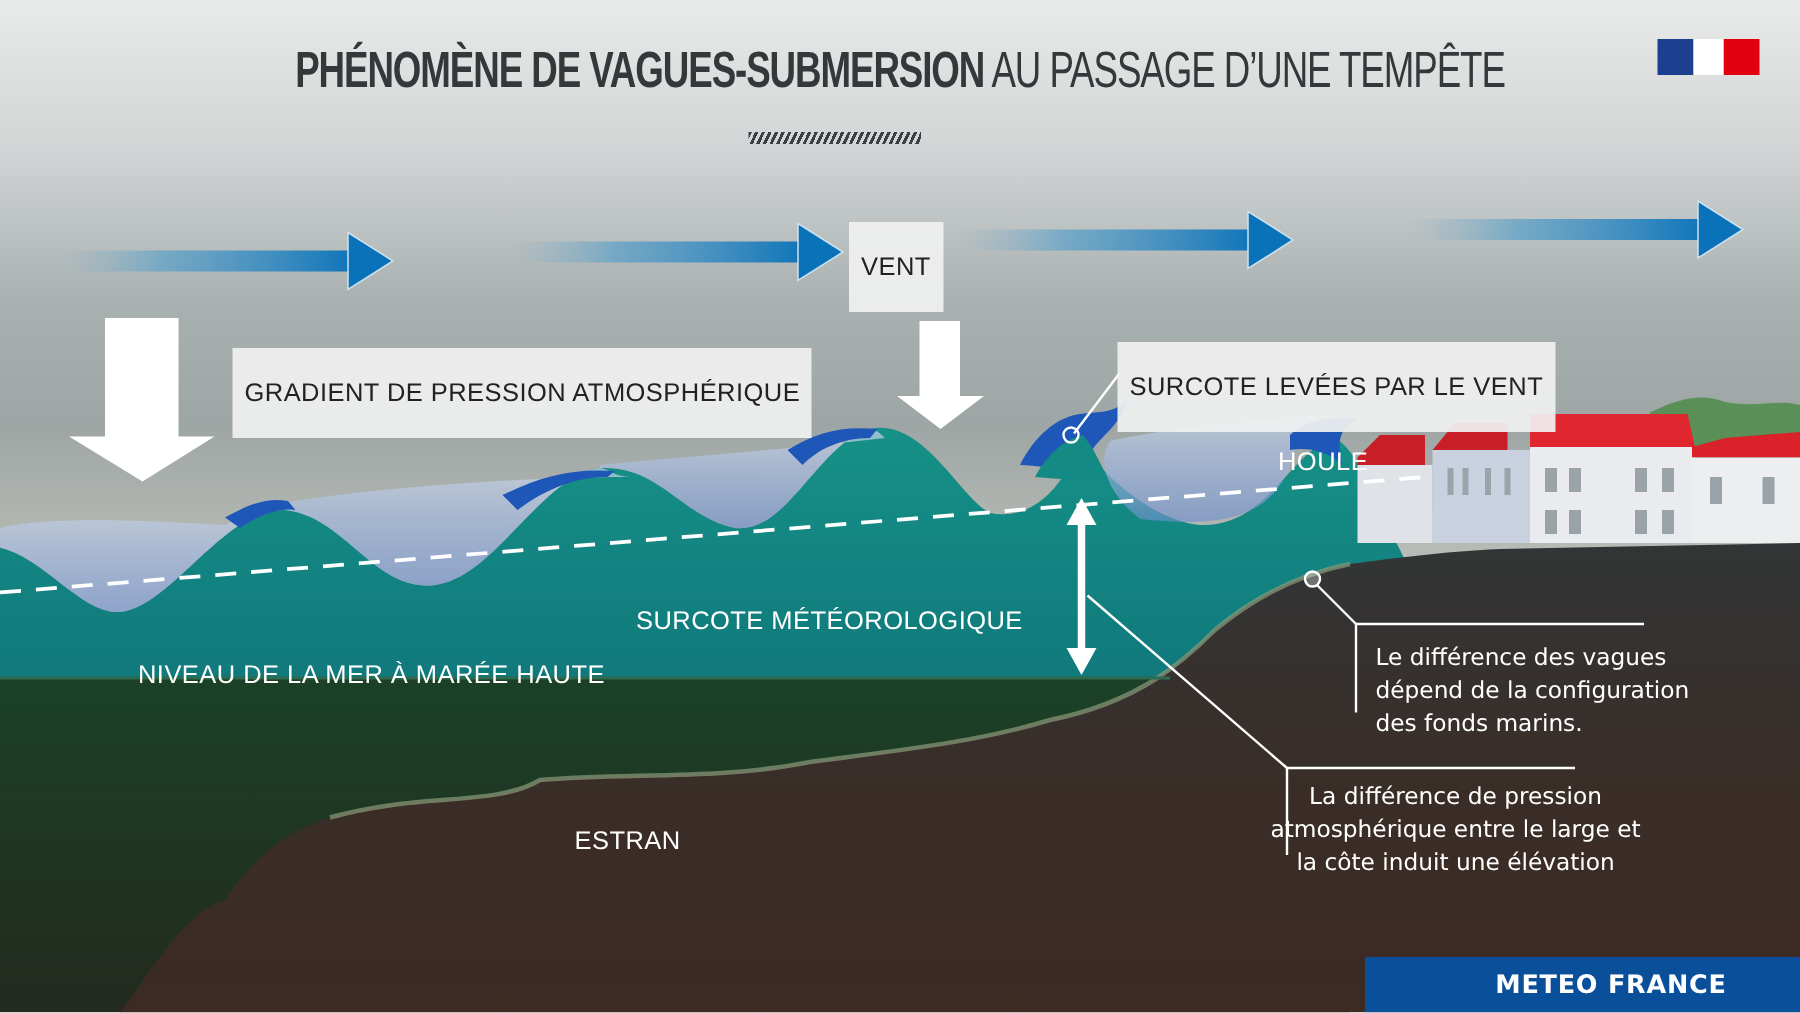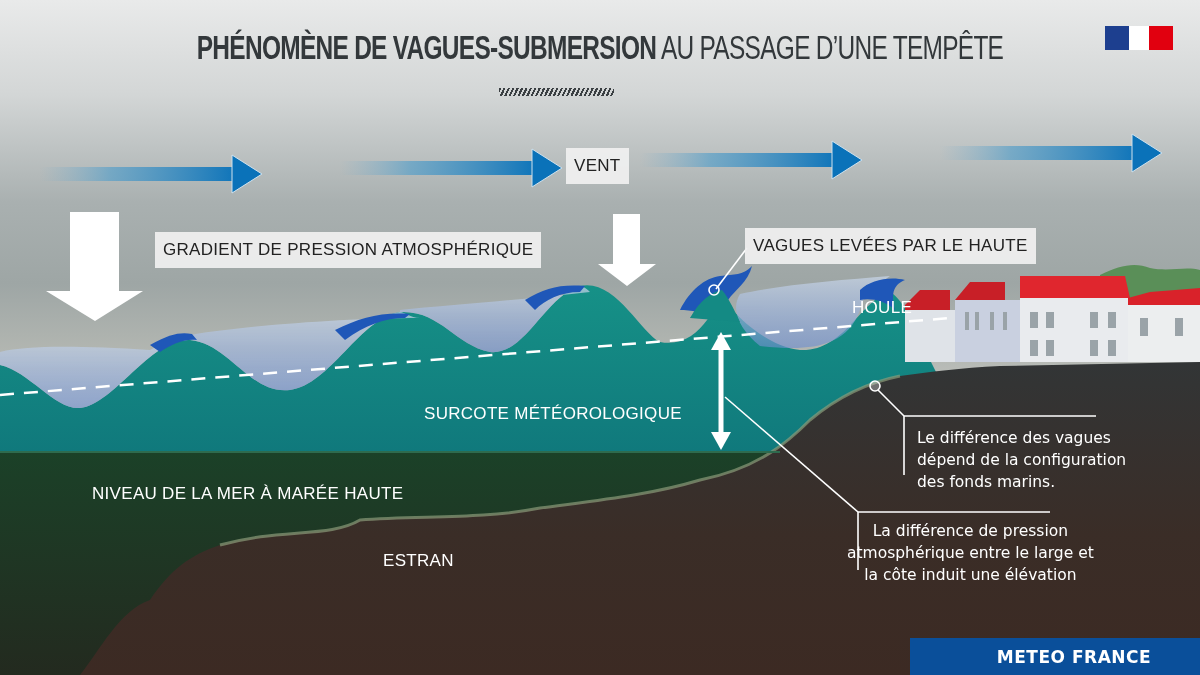--- a/index.html
+++ b/index.html
@@ -12,21 +12,21 @@
     transform:scaleX(0.72); transform-origin:600px 0; }
   .title .bold { font-weight:bold; }
   .title .light { font-weight:normal; }
   .hatch { position:absolute; left:499px; top:88px; width:115px; height:8px;
     background: repeating-linear-gradient(115deg, #3a3f42 0 2px, transparent 2px 4px); }
   .flag { position:absolute; left:1105px; top:26px; width:68px; height:24px; display:flex; }
   .flag .b { width:24px; background:#1d3f8f; }
   .flag .w { width:20px; background:#ffffff; position:relative; }
   .flag .r { width:24px; background:#e1000f; }
   .label-box { position:absolute; background:rgba(240,240,240,0.93); color:#222; font-family:"Liberation Sans", sans-serif;
-    font-size:17px; letter-spacing:0.3px; padding:8px 8px; white-space:nowrap; }
+    font-size:17px; letter-spacing:0.3px; padding:20px 8px; white-space:nowrap; }
   .white-label { position:absolute; color:#fff; font-family:Liberation Sans, sans-serif; font-size:17px; letter-spacing:0.3px; white-space:nowrap; }
   .note { position:absolute; color:#fff; font-family:"DejaVu Sans", sans-serif; font-size:15.5px; line-height:22px; }
   .brand { position:absolute; left:910px; top:638px; width:328px; height:37px; background:#0a4f9a; color:#fff;
     font-family:"DejaVu Sans", sans-serif; font-weight:bold; font-size:17px; letter-spacing:0.5px;
     display:flex; align-items:center; justify-content:center; }
 </style>
 </head>
 <body>
 
 <div class="stage">
@@ -165,25 +165,25 @@
   </div>
   <div class="hatch"></div>
   <div class="flag">
     <div class="b"></div>
       <div class="w"></div>
       <div class="r"></div>
   </div>
 
   <div class="label-box" style="left:566px; top:148px;">VENT</div>
   <div class="label-box" style="left:155px; top:232px;">GRADIENT DE PRESSION ATMOSPHÉRIQUE</div>
-  <div class="label-box" style="left:745px; top:228px;">VAGUES LEVÉES PAR LE HAUTE</div>
+  <div class="label-box" style="left:745px; top:228px;">SURCOTE LEVÉES PAR LE VENT</div>
 
   <div class="white-label" style="left:852px; top:298px;">HOULE</div>
   <div class="white-label" style="left:424px; top:404px;">SURCOTE MÉTÉOROLOGIQUE</div>
-  <div class="white-label" style="left:92px; top:484px;">NIVEAU DE LA MER À MARÉE HAUTE</div>
+  <div class="white-label" style="left:92px; top:440px;">NIVEAU DE LA MER À MARÉE HAUTE</div>
   <div class="white-label" style="left:383px; top:551px;">ESTRAN</div>
 
   <div class="note" style="left:917px; top:427px;">
     <div>Le différence des vagues</div>
     <div>dépend de la configuration</div>
     <div>des fonds marins.</div>
   </div>
   <div class="note" style="left:847px; top:520px;text-align:center;">
     <div>La différence de pression</div>
     <div>atmosphérique entre le large et</div>

